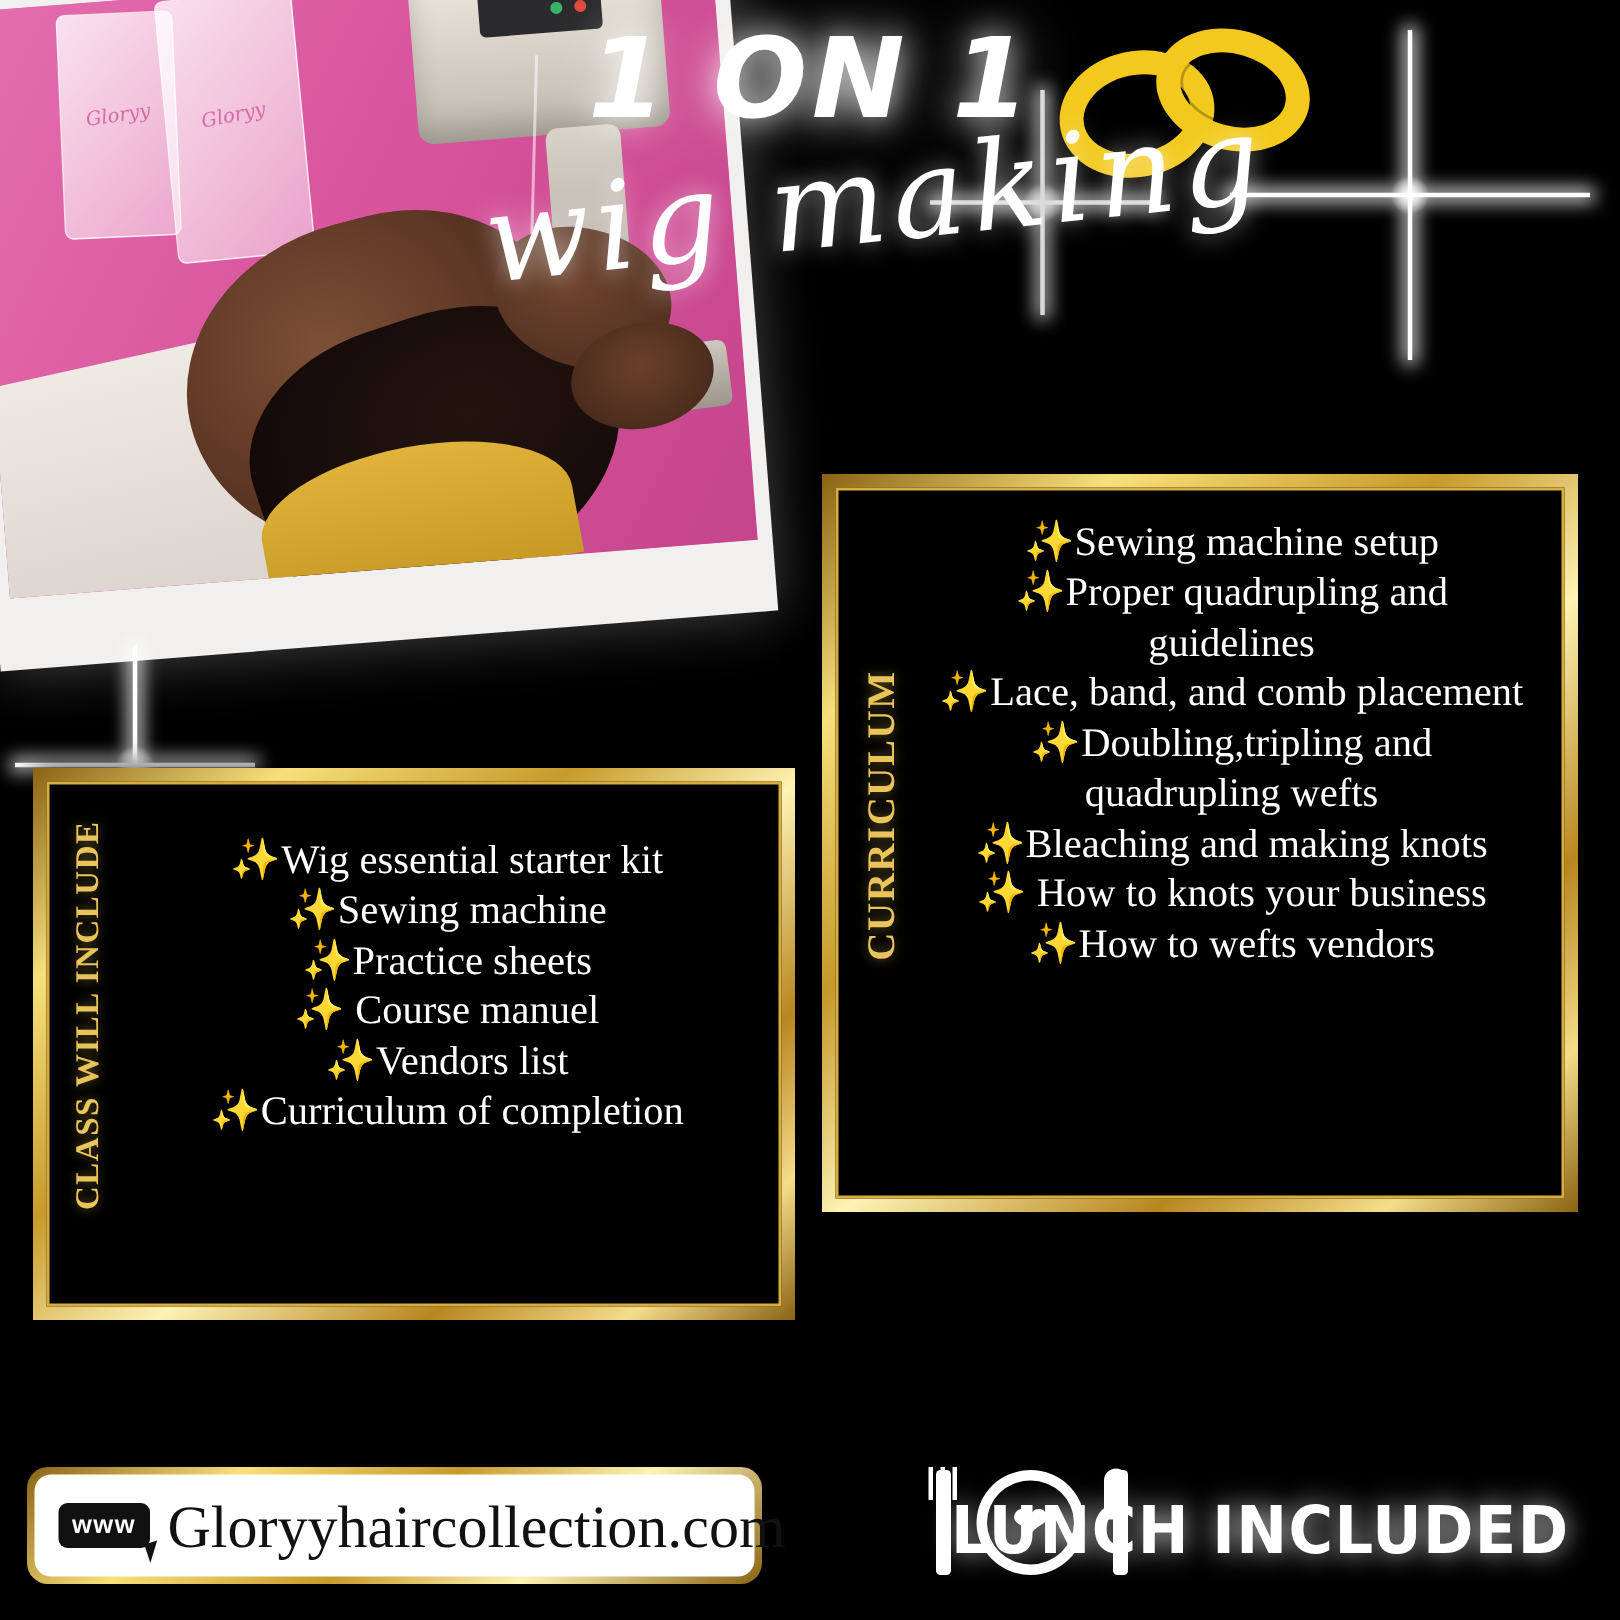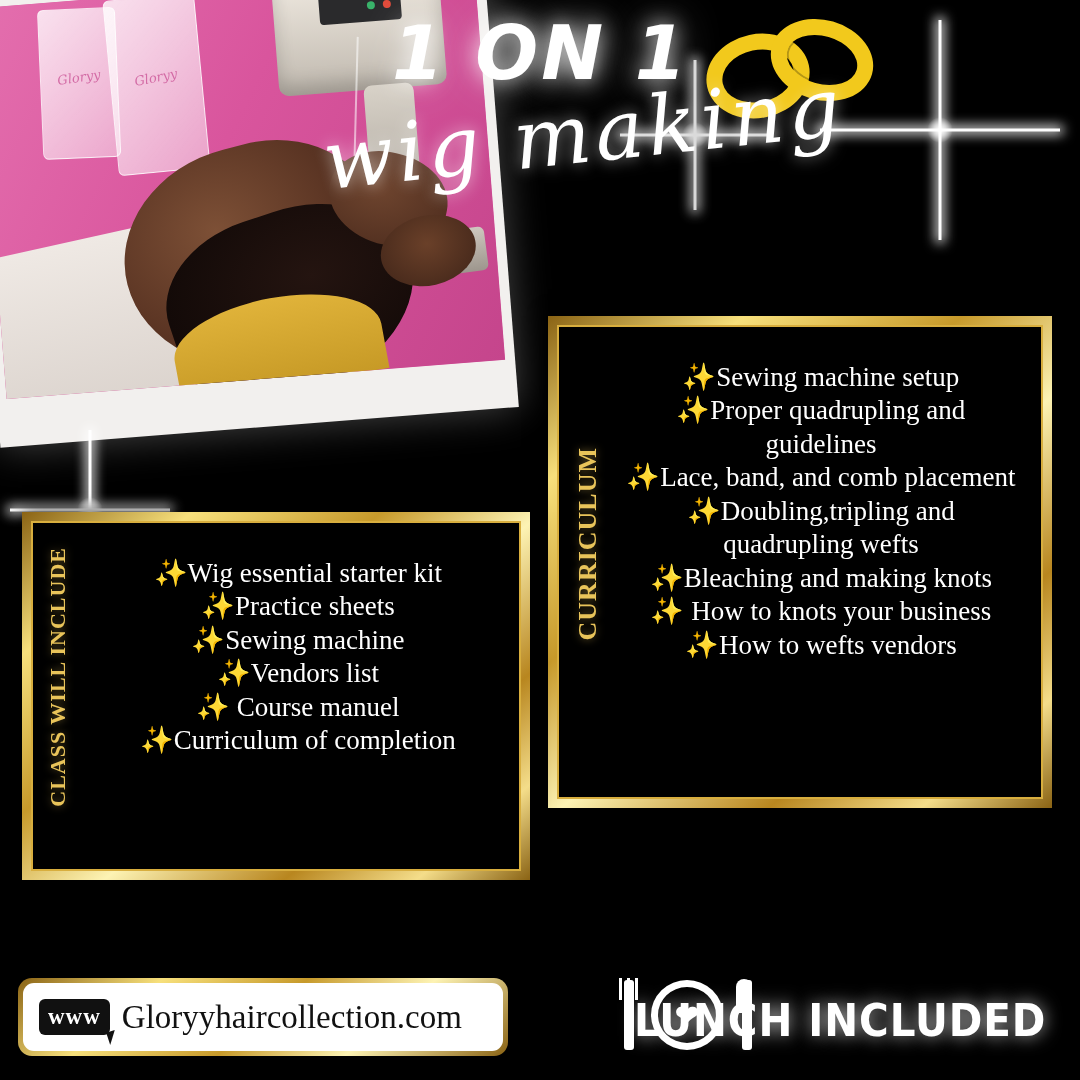--- a/index.html
+++ b/index.html
@@ -243,21 +243,21 @@
 
   .list {
     color: #ffffff;
     text-align: center;
     font-family: "Liberation Serif", serif;
   }
   .list .row {
     line-height: 1.24;
     white-space: normal;
   }
-  .box-curriculum .list { font-size: 27px; padding-left: 46px; padding-right: 4px; margin-top: 18px; }
+  .box-curriculum .list { font-size: 27px; padding-left: 46px; padding-right: 4px; margin-top: 2px; }
   .box-include .list    { font-size: 27px; padding-left: 48px; padding-right: 4px; margin-top: 18px; }
 
   
   .web-pill {
     position: absolute;
     left: 18px; bottom: 24px;
     width: 490px; height: 78px;
     background-image: linear-gradient(140deg,#8a6314,#f7e07c 25%,#c79a2b 50%,#fdf3b4 72%,#8a6314 100%);
     border-radius: 14px;
     padding: 5px;
@@ -266,39 +266,39 @@
     width: 100%; height: 100%;
     background: #ffffff;
     border-radius: 11px;
     display: flex;
     align-items: center;
     gap: 12px;
     padding: 0 16px;
   }
   .www-badge {
     background: #111; color: #fff;
-    font-family: Liberation Serif, serif;
+    font-family: Liberation Sans, sans-serif;
     font-weight: bold;
-    font-size: 23px;
+    font-size: 17px;
     letter-spacing: 1px;
     padding: 5px 9px;
     border-radius: 6px;
     position: relative;
     flex: 0 0 auto;
   }
   .cursor-ico {
     position: absolute; right: -7px; bottom: -9px;
     width: 0; height: 0;
     border-left: 9px solid #111;
     border-bottom: 13px solid transparent;
     transform: rotate(-18deg);
   }
   .web-url {
     font-family: "Liberation Serif", serif;
-    font-size: 33px;
+    font-size: 40px;
     color: #111;
     white-space: nowrap;
   }
 
   
   .lunch-icon {
     position: absolute;
     left: 618px; bottom: 28px;
     width: 140px; height: 74px;
   }
@@ -397,24 +397,24 @@
         <div class="row">✨How to wefts vendors</div>
       </div>
     </div>
   </div>
 
   <div class="gold-box box-include">
     <div class="inner">
       <div class="vert-label vert-include">Class will include</div>
       <div class="list">
         <div class="row">✨Wig essential starter kit</div>
+        <div class="row">✨Sewing machine</div>
         <div class="row">✨Practice sheets</div>
-        <div class="row">✨Sewing machine</div>
+        <div class="row">✨ Course manuel</div>
         <div class="row">✨Vendors list</div>
-        <div class="row">✨ Course manuel</div>
         <div class="row">✨Curriculum of completion</div>
       </div>
     </div>
   </div>
 
   <div class="web-pill">
     <div class="pill-inner">
       <span class="www-badge">
         <span>www</span>
         <span class="cursor-ico"></span>

